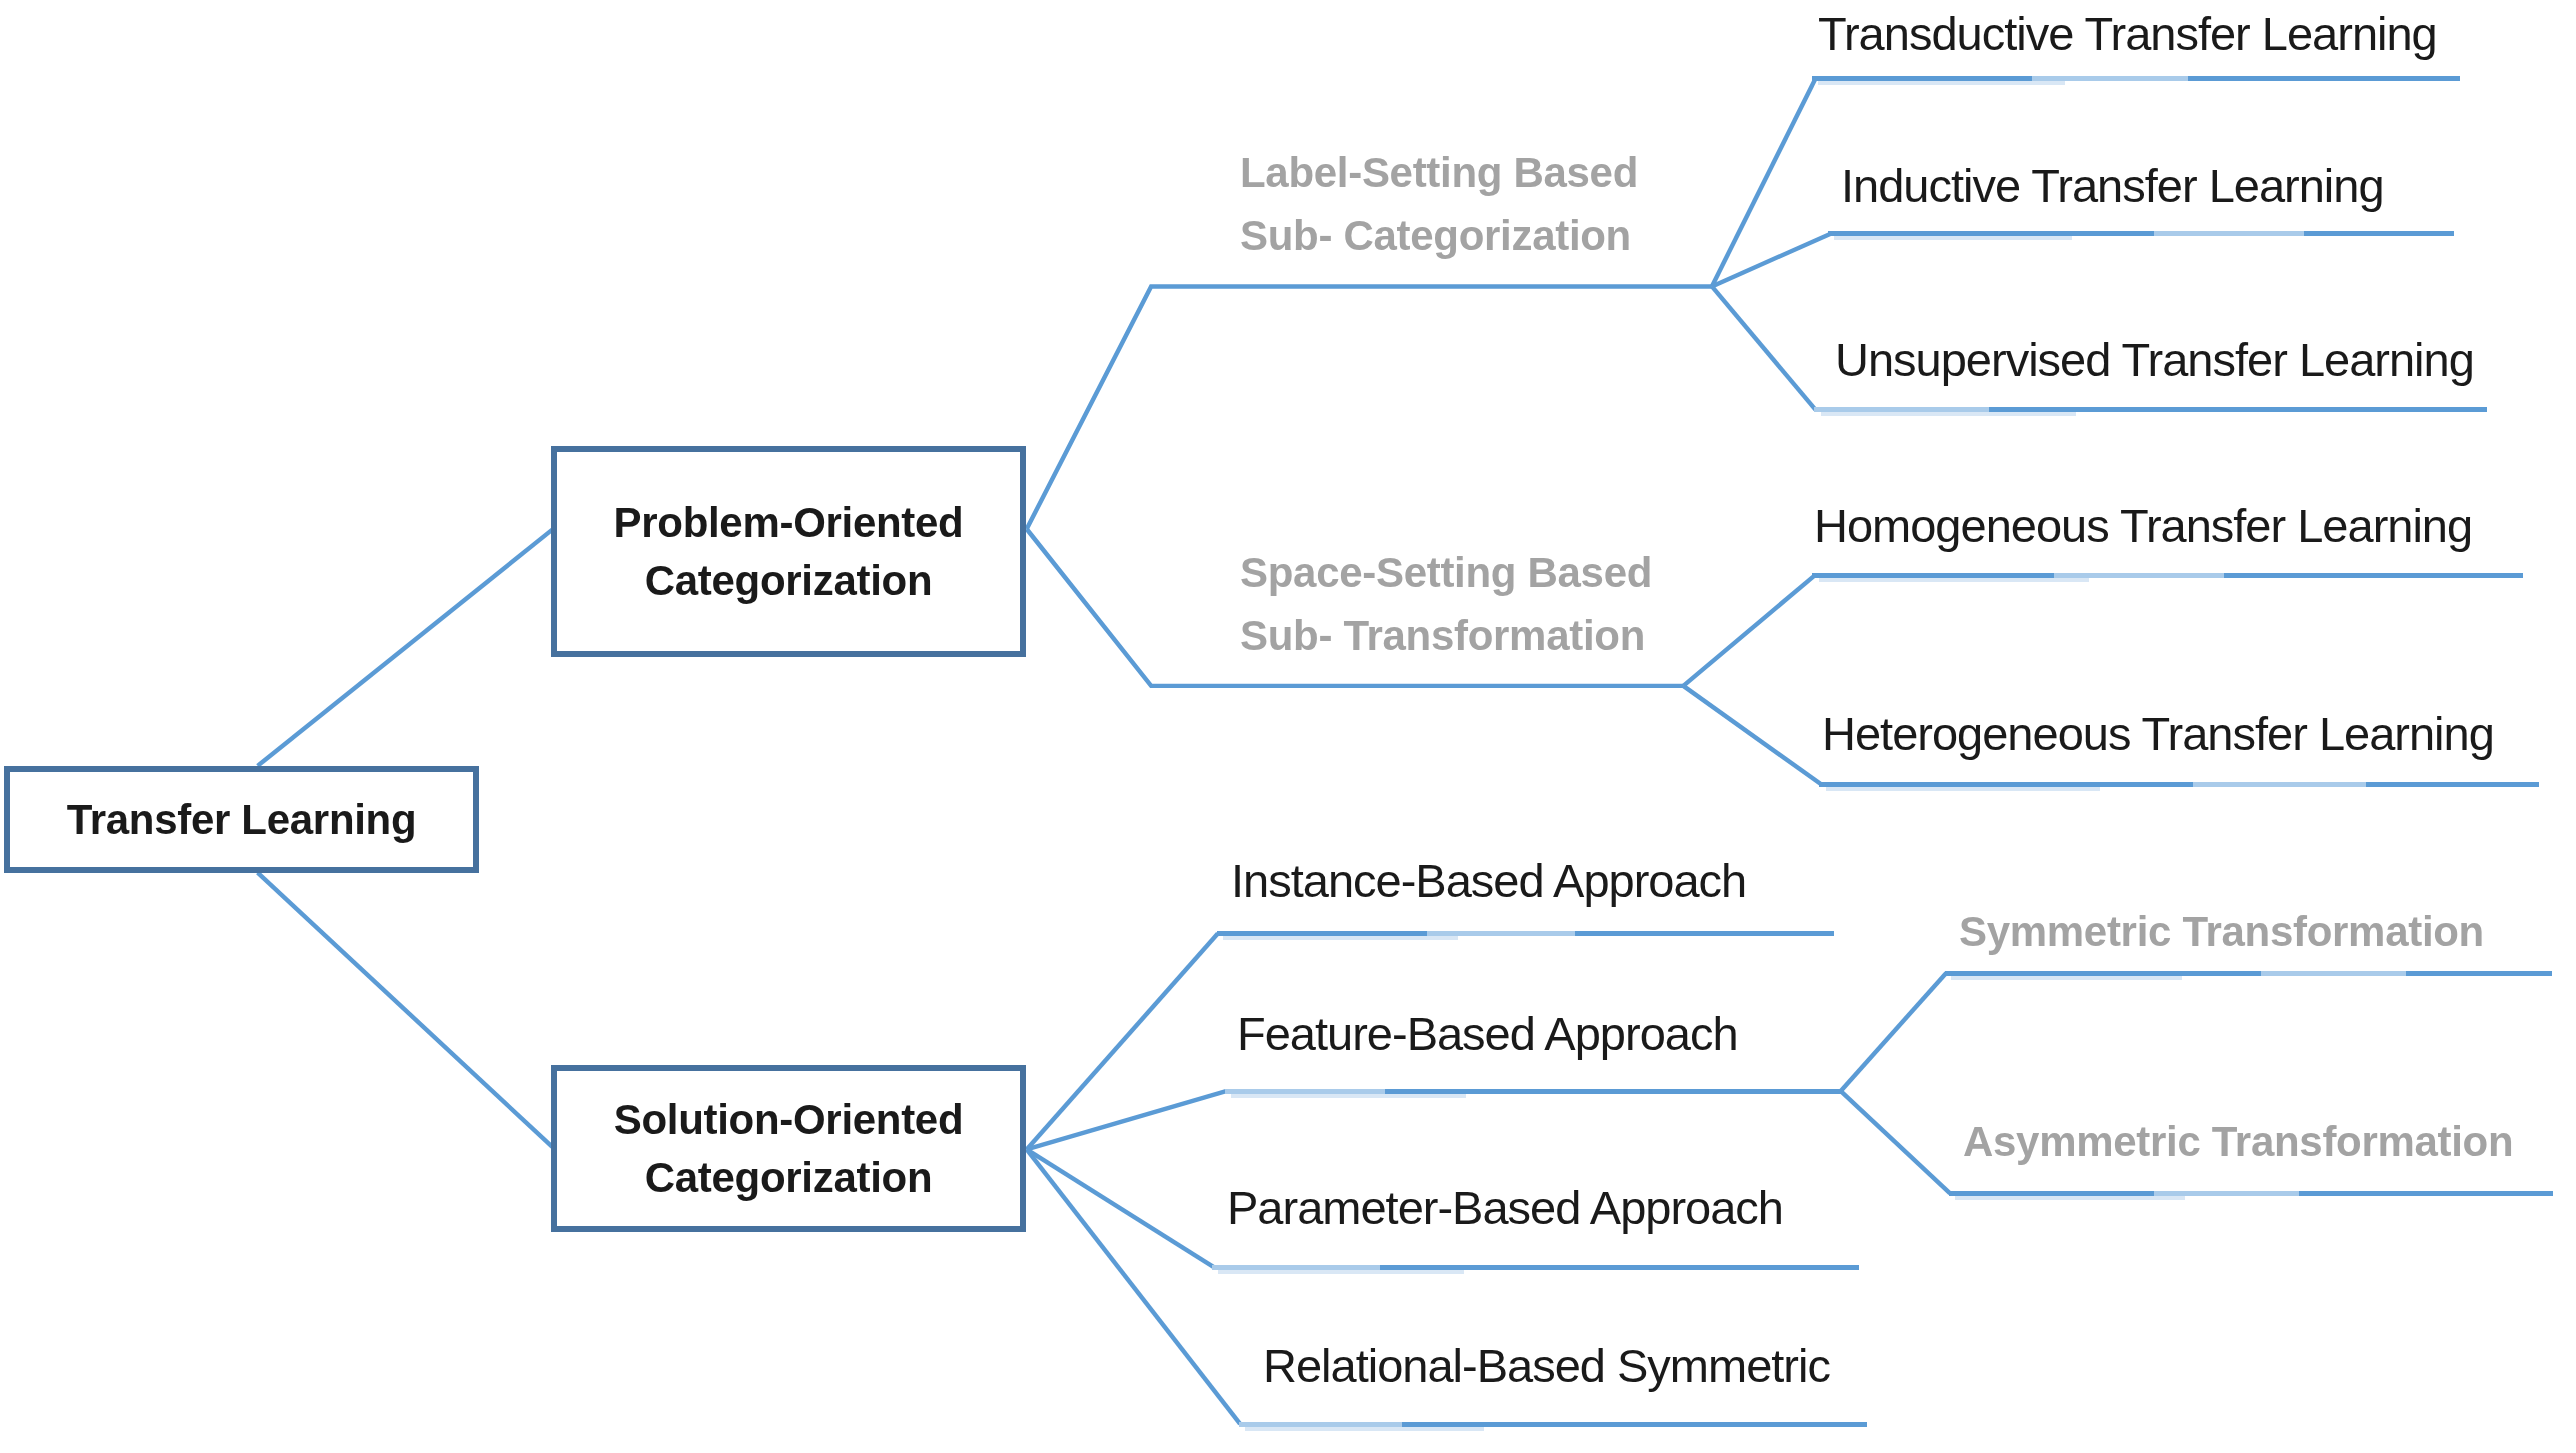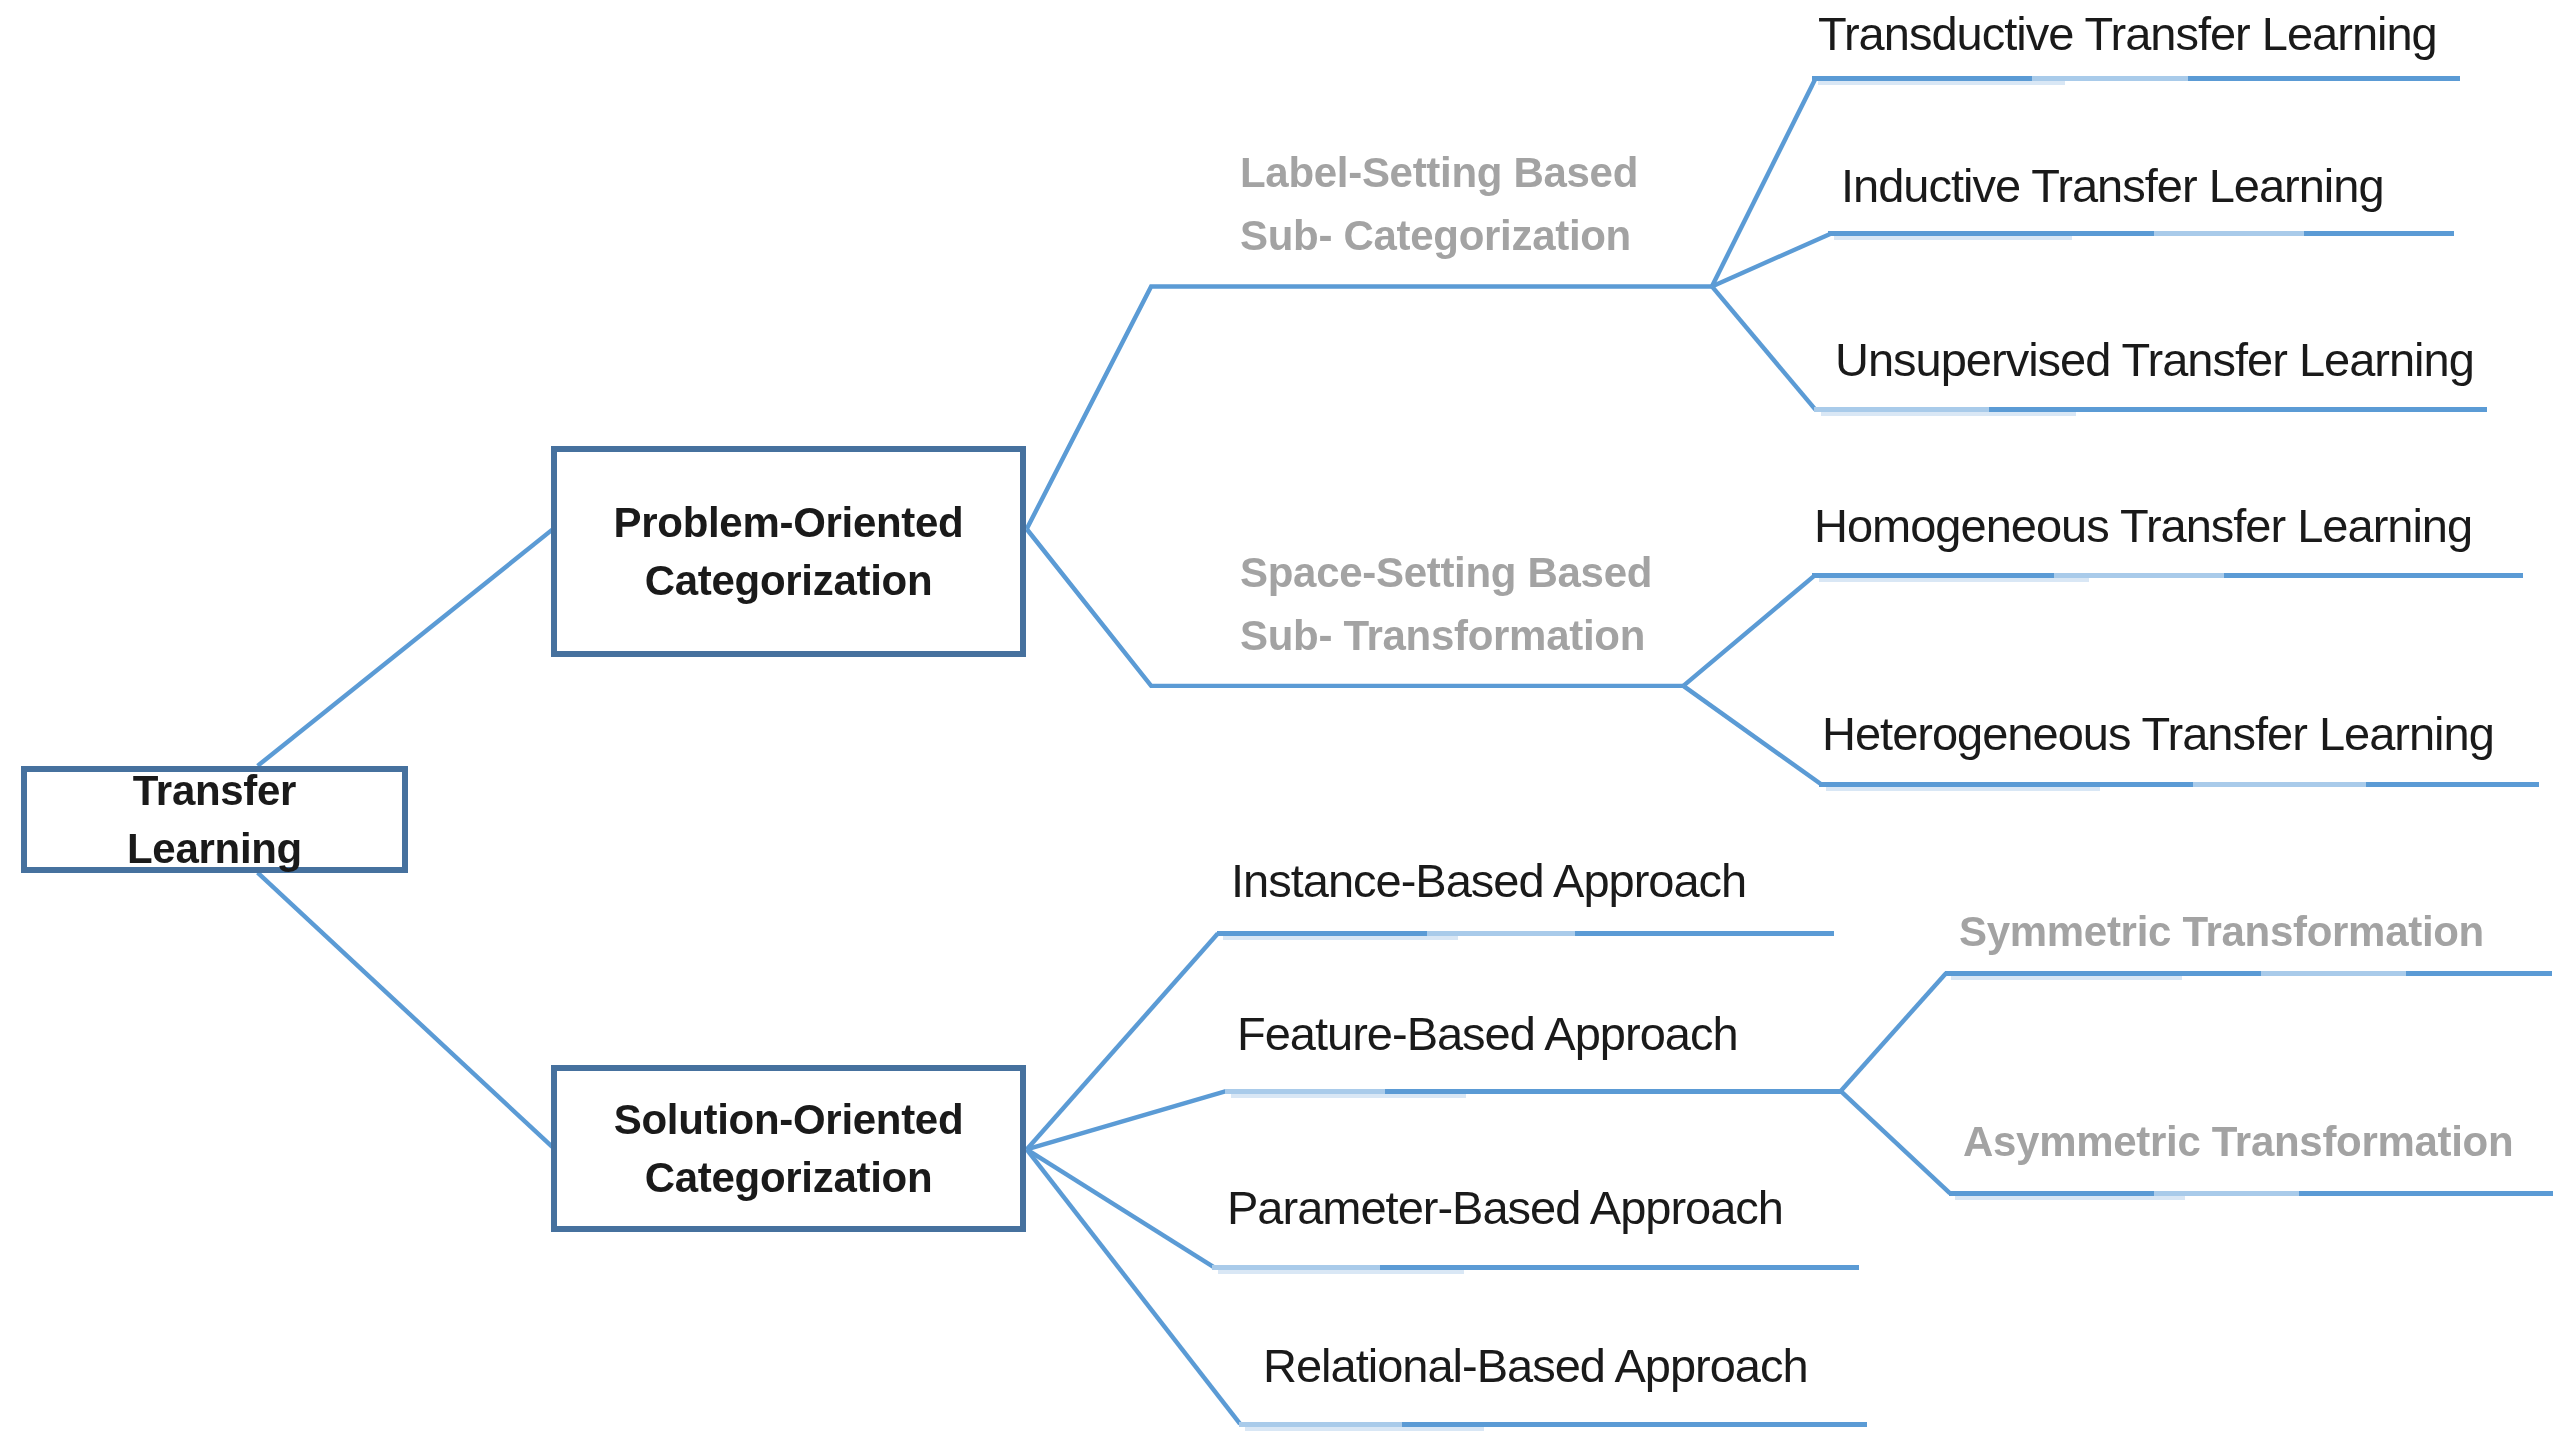--- a/index.html
+++ b/index.html
@@ -87,21 +87,21 @@
 
     <polyline points="1616,1810 1917,1470"></polyline>
     <polyline points="1616,1810 1930,1718"></polyline>
     <polyline points="1616,1810 1910,1995"></polyline>
     <polyline points="1616,1810 1952,2242"></polyline>
 
     <polyline points="2898,1718 3064,1532"></polyline>
     <polyline points="2898,1718 3070,1879"></polyline>
   </svg>
 
-  <div class="node-box" style="left:21px;top:766px;width:387px;height:107px;">
+  <div class="node-box" style="left:4px;top:766px;width:475px;height:107px;">
     <span>Transfer Learning</span>
   </div>
 
   <div class="node-box" style="left:551px;top:446px;width:475px;height:211px;">
     <span>Problem-Oriented Categorization</span>
   </div>
 
   <div class="node-box" style="left:551px;top:1065px;width:475px;height:167px;">
     <span>Solution-Oriented Categorization</span>
   </div>
@@ -123,21 +123,21 @@
   <div class="leaf" style="left:1814px;top:498px;">Homogeneous Transfer Learning</div>
 
   <div class="leaf" style="left:1822px;top:706px;">Heterogeneous Transfer Learning</div>
 
   <div class="leaf" style="left:1231px;top:853px;">Instance-Based Approach</div>
 
   <div class="leaf" style="left:1227px;top:1180px;">Parameter-Based Approach</div>
 
   <div class="leaf" style="left:1237px;top:1006px;">Feature-Based Approach</div>
 
-  <div class="leaf" style="left:1263px;top:1338px;">Relational-Based Approach</div>
+  <div class="leaf" style="left:1263px;top:1338px;">Relational-Based Symmetric</div>
 
   <div class="hline" style="left:1812px;top:76px;width:648px;"></div>
   <div class="hline v3" style="left:1828px;top:231px;width:626px;"></div>
   <div class="hline v2" style="left:1814px;top:407px;width:673px;"></div>
   <div class="hline" style="left:1812px;top:573px;width:711px;"></div>
   <div class="hline v3" style="left:1819px;top:782px;width:720px;"></div>
   <div class="hline" style="left:1217px;top:931px;width:617px;"></div>
   <div class="hline v2" style="left:1225px;top:1089px;width:617px;"></div>
   <div class="hline v2" style="left:1212px;top:1265px;width:647px;"></div>
   <div class="hline v2" style="left:1239px;top:1422px;width:628px;"></div>

